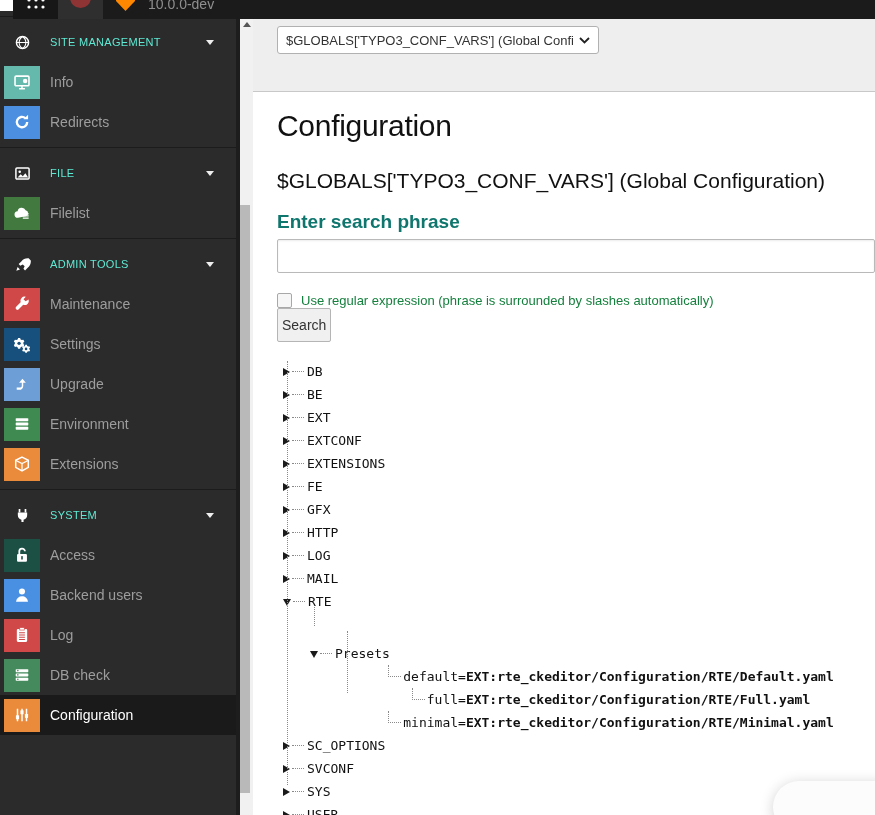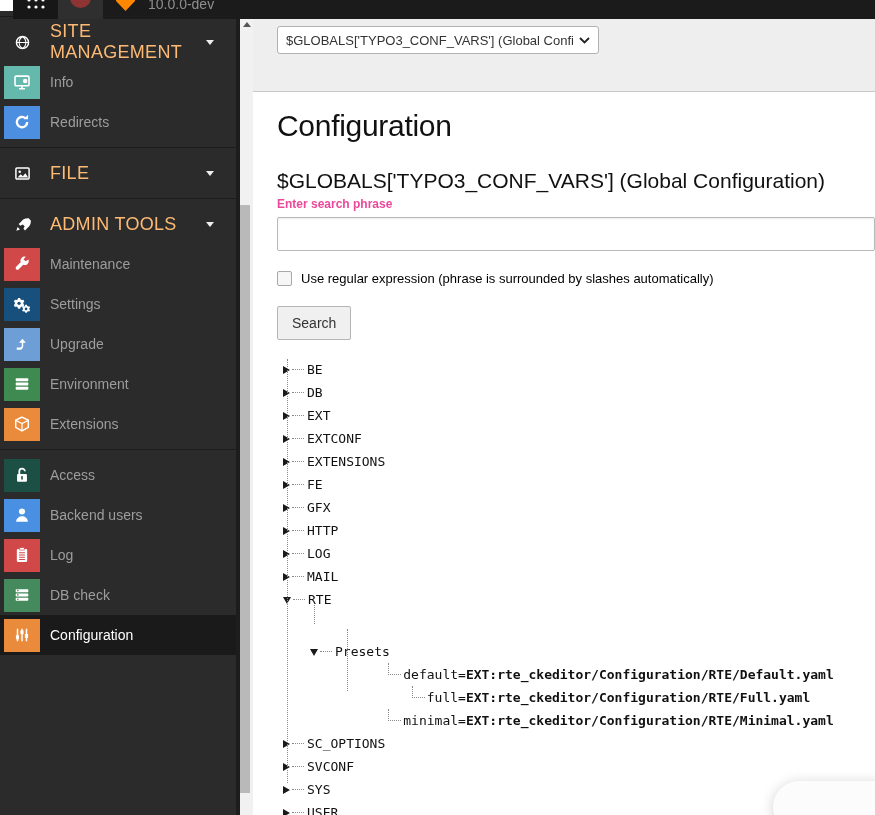--- a/index.html
+++ b/index.html
@@ -18,21 +18,21 @@
              clip-path:polygon(0 0,100% 0,100% 55%,50% 100%,0 55%);}
   .tb-vtext{position:absolute;left:45px;top:-4px;font-size:14px;color:#8f8f8f;white-space:nowrap;}
 
   
   .sidebar{position:absolute;left:0;top:11px;width:240px;bottom:0;background:#2b2b2b;
            border-right:4px solid #1d1d1d;box-sizing:border-box;overflow:hidden;}
   .nav-group{padding-top:3px;}
   .nav-group.bordered{border-top:1px solid #1c1c1c;margin-top:5px;padding-top:5px;}
   .nav-header{height:40px;display:flex;align-items:center;cursor:pointer;}
   .hdr-icon{width:36px;margin-left:4px;display:flex;justify-content:center;align-items:center;}
-  .hdr-label{margin-left:10px;color:#fdba74;font-size:18px;letter-spacing:.3px;flex:1;}
+  .hdr-label{margin-left:10px;color:#5eead4;font-size:11px;letter-spacing:.3px;flex:1;}
   .caret{width:0;height:0;border-top:5px solid #efefef;border-left:4px solid transparent;
          border-right:4px solid transparent;margin-right:22px;}
   .nav-item{height:40px;display:flex;align-items:center;cursor:pointer;}
   .nav-item.active{background:#1a1a1a;}
   .item-icon{width:36px;height:33px;margin-left:4px;display:flex;align-items:center;
              justify-content:center;flex:none;}
   .item-label{margin-left:10px;color:#9d9d9d;font-size:14px;}
   .nav-item.active .item-label{color:#fff;}
 
   
@@ -48,29 +48,29 @@
              border-radius:3px;display:flex;align-items:center;box-sizing:border-box;cursor:pointer;
              padding:0 8px;font-size:13px;color:#333;}
   .module-select .sel-text{flex:1;white-space:nowrap;overflow:hidden;}
   .module-select .sel-chev{margin-left:6px;flex:none;display:flex;}
 
   
   .content{position:absolute;left:253px;right:0;top:92px;bottom:0;background:#fff;
            padding:16px 0 0 24px;box-sizing:border-box;overflow:hidden;}
   h1.page-title{margin:0;font-size:30px;font-weight:400;color:#111;letter-spacing:-.3px;line-height:1.2;}
   h2.section-title{margin:24px 0 0 0;font-size:21px;font-weight:400;color:#111;line-height:1.2;}
-  .search-label{margin-top:4px;font-size:12px;font-weight:bold;color:#ec4899;}
+  .search-label{margin-top:18px;font-size:19px;font-weight:bold;color:#0f766e;}
   .search-input{display:block;margin-top:6px;width:100%;height:34px;border:1px solid #b9b9b9;
            border-radius:2px;box-sizing:border-box;box-shadow:inset 0 1px 2px rgba(0,0,0,.08);
            font-size:13px;padding:0 8px;outline:none;}
-  .regex-row{margin-top:20px;display:flex;align-items:center;font-size:13px;color:#000000;}
+  .regex-row{margin-top:20px;display:flex;align-items:center;font-size:13px;color:#15803d;}
   .checkbox{width:13px;height:13px;border:1px solid #a8a8a8;background:#f6f6f6;border-radius:2px;
            margin-right:9px;flex:none;cursor:pointer;}
-  .search-btn{margin-top:20px;display:inline-block;background:#f0f0f0;border:1px solid #b5b5b5;
-           border-radius:2px;font-size:14px;color:#333;padding:8px 14px;cursor:pointer;
+  .search-btn{display:inline-block;background:#f0f0f0;border:1px solid #b5b5b5;
+           border-radius:2px;font-size:14px;color:#333;padding:8px 4px;cursor:pointer;
            font-family:"Liberation Sans",sans-serif;}
 
   
   .tree{margin-top:18px;margin-left:6px;position:relative;font-family:"DejaVu Sans Mono",monospace;
         font-size:13px;color:#111;}
   .tree-row{height:23px;display:flex;align-items:center;white-space:nowrap;}
   .tree-row.lvl1{margin-left:27px;margin-top:29px;}
   .tree-row.lvl2{margin-left:64px;justify-content:center;}
   .toggle{flex:none;cursor:pointer;}
   .toggle.collapsed{width:0;height:0;border-left:7px solid #1a1a1a;border-top:4.5px solid transparent;
@@ -158,20 +158,29 @@
         <span class="hdr-icon">
           <svg width="17" height="17" viewBox="0 0 16 16">
             <rect x="1.8" y="2.8" width="12.4" height="10.4" rx="1" fill="none" stroke="#fff" stroke-width="1.4"></rect>
             <circle cx="5.4" cy="6.3" r="1.2" fill="#fff"></circle>
             <path d="M3.3 11.7l3-3 2 2 2.4-3 2.6 4z" fill="#fff"></path>
           </svg>
         </span>
         <span class="hdr-label">FILE</span>
         <span class="caret"></span>
       </div>
+      <div class="nav-item">
+        <span class="item-icon" style="background: rgb(65, 121, 63);">
+          <svg width="18" height="18" viewBox="0 0 16 16" fill="#fff">
+            <path d="M4.4 12.2a2.9 2.9 0 0 1-.3-5.8A3.7 3.7 0 0 1 11.2 5.6a2.7 2.7 0 0 1 .2 5.3z"></path>
+            <path d="M8.7 8.2h5.2v1.1H8.7zM8.7 10.1h5.2v1.1H8.7zM8.7 12h5.2v1.1H8.7z"></path>
+          </svg>
+        </span>
+        <span class="item-label">Filelist</span>
+      </div>
     </div>
     <div class="nav-group bordered">
       <div class="nav-header">
         <span class="hdr-icon">
           <svg width="17" height="17" viewBox="0 0 16 16" fill="#fff">
             <path d="M13.8 2.2c-2.8-.3-5.3.8-6.9 2.9L4.4 7.6l1.5 1.5 2.4-1.1 1.7 1.7-1.1 2.4 1.5 1.5 2.5-2.5c2.1-1.6 3.2-4.1 2.9-6.9z"></path>
             <path d="M3.4 10.4l2.2 2.2-3.4 1.2z"></path>
           </svg>
         </span>
         <span class="hdr-label">ADMIN TOOLS</span>
@@ -218,20 +227,30 @@
         <span class="item-icon" style="background: rgb(234, 139, 60);">
           <svg width="18" height="18" viewBox="0 0 16 16">
             <path d="M8 1.8l5.6 2.9v6.2L8 14.2 2.4 10.9V4.7z" fill="none" stroke="#fff" stroke-width="1.3"></path>
             <path d="M2.6 4.9L8 7.6l5.4-2.7M8 7.6v6.4" stroke="#fff" stroke-width="1.1" fill="none"></path>
           </svg>
         </span>
         <span class="item-label">Extensions</span>
       </div>
     </div>
     <div class="nav-group bordered">
+      <div class="nav-header">
+        <span class="hdr-icon">
+          <svg width="17" height="17" viewBox="0 0 16 16">
+            <path d="M5.2 1.8v3.4M10.8 1.8v3.4" stroke="#fff" stroke-width="1.6"></path>
+            <path d="M3.6 5.2h8.8v2.4a4.4 4.4 0 0 1-3.4 4.3v2.3H7v-2.3a4.4 4.4 0 0 1-3.4-4.3z" fill="#fff"></path>
+          </svg>
+        </span>
+        <span class="hdr-label">SYSTEM</span>
+        <span class="caret"></span>
+      </div>
       <div class="nav-item">
         <span class="item-icon" style="background: rgb(29, 80, 69);">
           <svg width="18" height="18" viewBox="0 0 16 16">
             <rect x="3.6" y="7" width="8.8" height="7" rx="1" fill="#fff"></rect>
             <path d="M5.6 7V4.9a2.5 2.5 0 0 1 5-.2" fill="none" stroke="#fff" stroke-width="1.6"></path>
             <rect x="7.3" y="9" width="1.4" height="3" fill="#1d5045"></rect>
           </svg>
         </span>
         <span class="item-label">Access</span>
       </div>
@@ -308,26 +327,26 @@
   </div>
   <button class="search-btn">Search</button>
 
   <div class="tree">
     <div class="vline vl-root"></div>
     <div class="vline vl-rte"></div>
     <div class="vline vl-presets"></div>
   <div class="tree-row lvl0">
         <span class="toggle collapsed"></span>
         <span class="stub"></span>
+        <span class="tree-label">DB</span>
+      </div>
+      <div class="tree-row lvl0">
+        <span class="toggle collapsed"></span>
+        <span class="stub"></span>
         <span class="tree-label">BE</span>
-      </div>
-      <div class="tree-row lvl0">
-        <span class="toggle collapsed"></span>
-        <span class="stub"></span>
-        <span class="tree-label">DB</span>
       </div>
       <div class="tree-row lvl0">
         <span class="toggle collapsed"></span>
         <span class="stub"></span>
         <span class="tree-label">EXT</span>
       </div>
       <div class="tree-row lvl0">
         <span class="toggle collapsed"></span>
         <span class="stub"></span>
         <span class="tree-label">EXTCONF</span>

